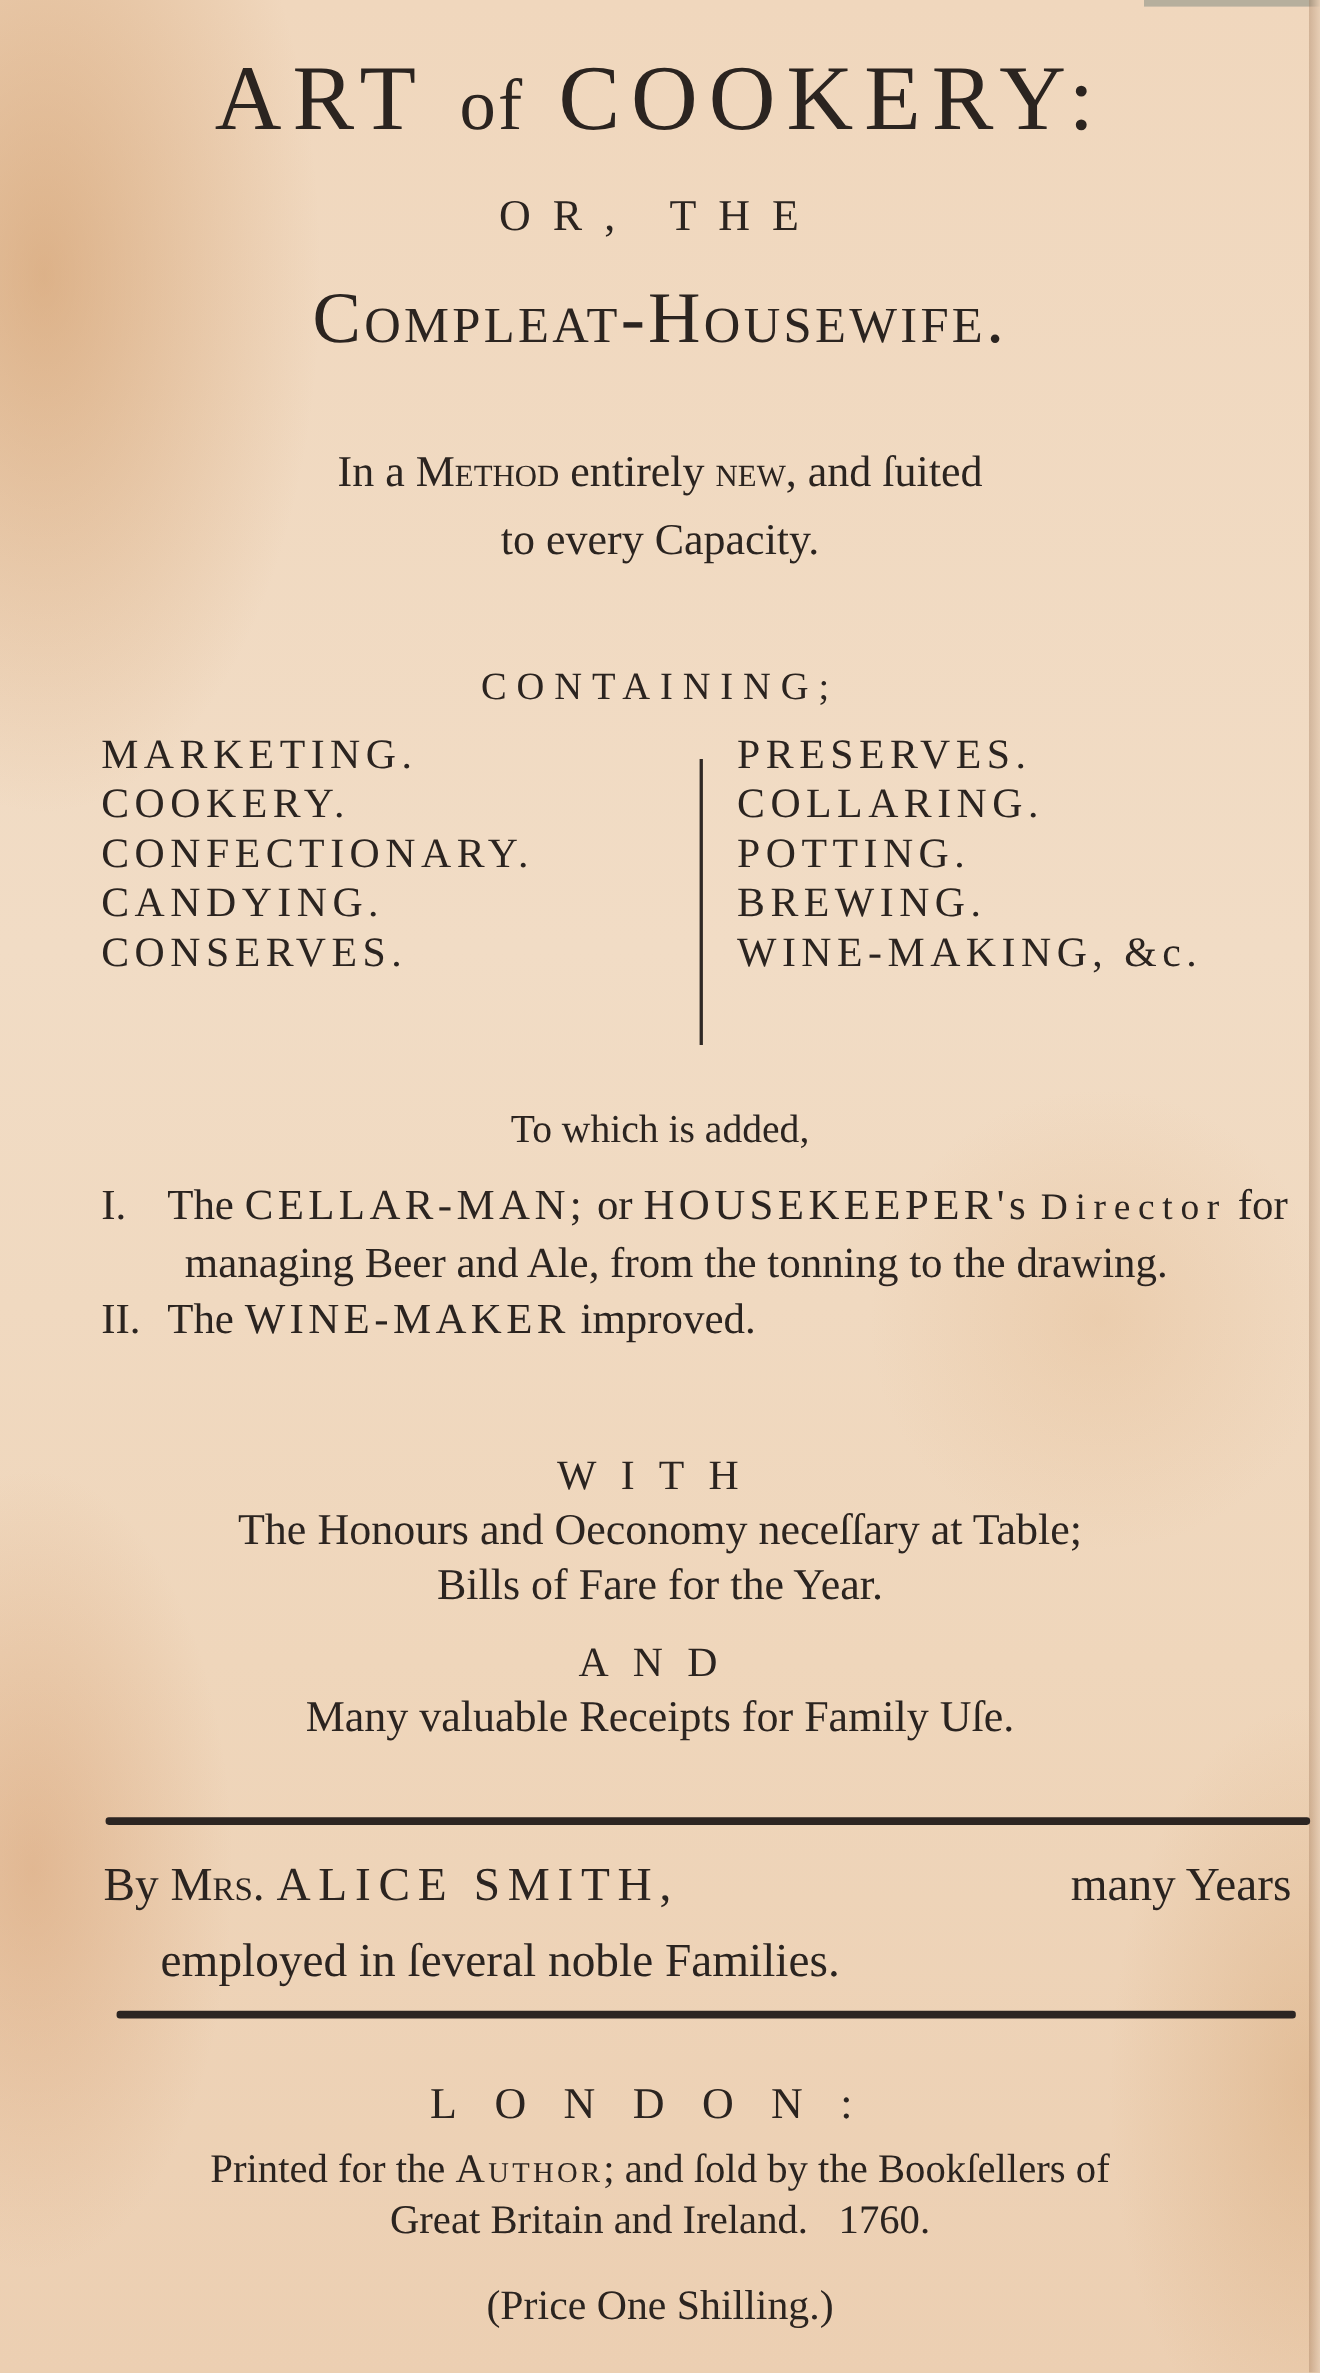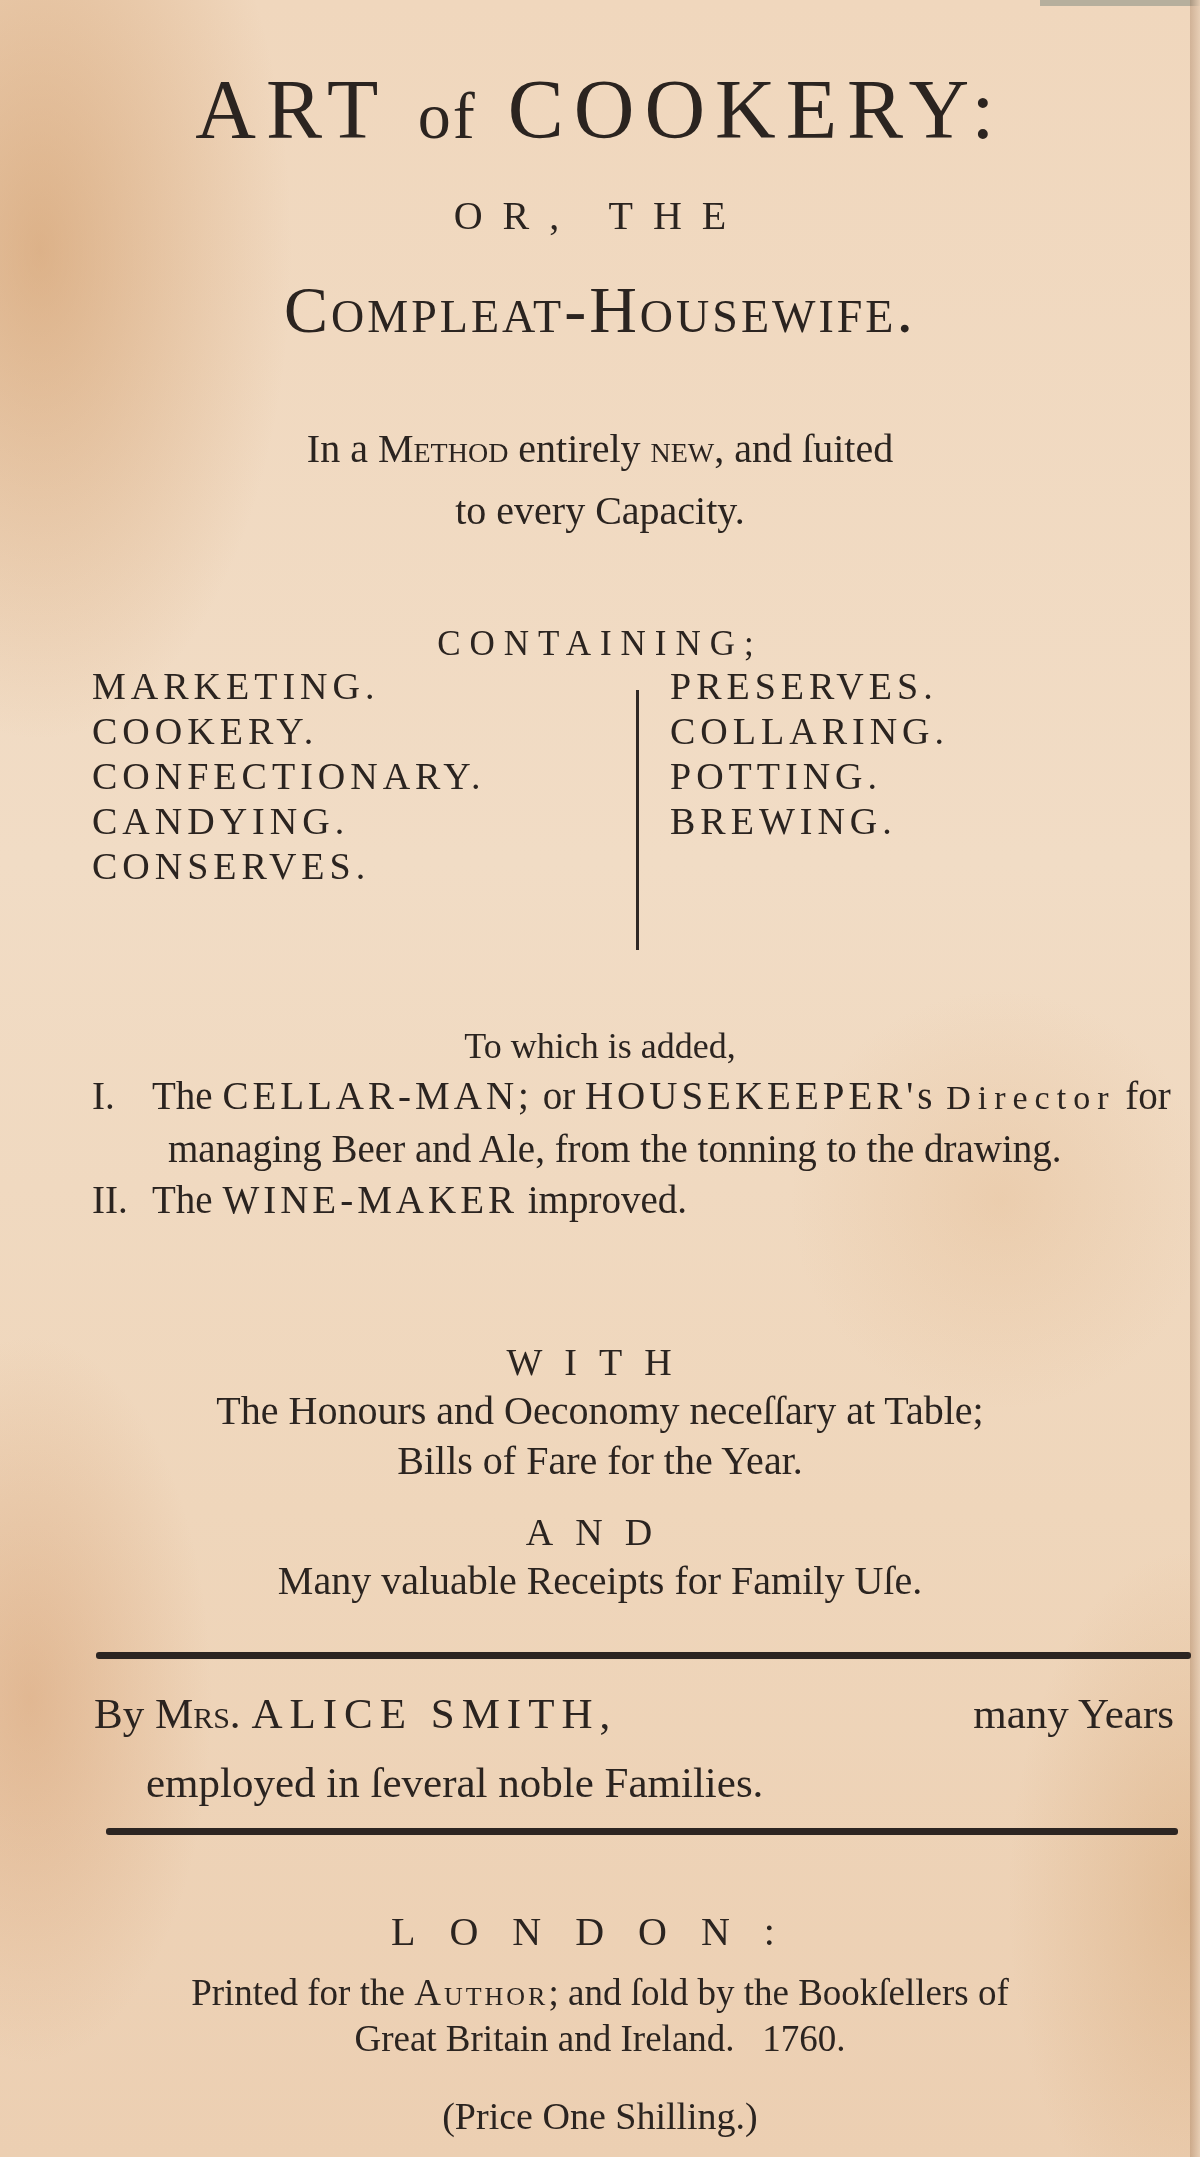--- a/index.html
+++ b/index.html
@@ -10,21 +10,21 @@
       radial-gradient(ellipse 360px 700px at 40px 250px, rgba(196,130,70,0.45), rgba(196,130,70,0) 70%),
       radial-gradient(ellipse 260px 520px at 30px 1700px, rgba(200,130,75,0.35), rgba(200,130,75,0) 70%),
       radial-gradient(ellipse 260px 500px at 1190px 1900px, rgba(200,140,80,0.3), rgba(200,140,80,0) 70%),
       radial-gradient(ellipse 300px 300px at 1000px 1200px, rgba(220,170,120,0.25), rgba(220,170,120,0) 70%),
       linear-gradient(180deg,#f0d7bd 0%,#f1dcc5 40%,#efd6bb 70%,#eccfb2 100%);
     color:#2b2420;
     font-family:"Liberation Serif","DejaVu Serif",serif;
   }
   .edge{position:absolute;top:0;right:0;width:10px;height:2157px;background:linear-gradient(90deg,rgba(150,110,80,0.35),rgba(230,205,180,0.9));}
   .topstrip{position:absolute;top:0;left:1040px;width:160px;height:6px;background:#8f9487;opacity:.6;}
-  .center{position:absolute;left:0;width:1200px;text-align:center;margin-top:20px;}
+  .center{position:absolute;left:0;width:1200px;text-align:center;}
   .t1{top:40px;font-size:84px;letter-spacing:10px;line-height:100px;}
   .t1 .of{font-size:66px;letter-spacing:2px;}
   .t2{top:172px;font-size:40px;letter-spacing:20px;}
   .t3{top:252px;font-size:66px;letter-spacing:3px;font-variant:small-caps;}
   .t4{top:398px;font-size:40px;line-height:62px;}
   .t4 .sc{font-variant:small-caps;}
   .contain{top:604px;font-size:35px;letter-spacing:9px;}
   .colL{position:absolute;left:92px;top:664px;font-size:38px;letter-spacing:5px;line-height:45px;}
   .colR{position:absolute;left:670px;top:664px;font-size:38px;letter-spacing:5px;line-height:45px;}
   .vrule{position:absolute;left:636px;top:690px;width:3px;height:260px;background:#2f2825;}
@@ -87,20 +87,21 @@
     <div>CONFECTIONARY.</div>
     <div>CANDYING.</div>
     <div>CONSERVES.</div>
   </div>
   <div class="vrule"></div>
   <div class="colR">
     <div>PRESERVES.</div>
     <div>COLLARING.</div>
     <div>POTTING.</div>
     <div>BREWING.</div>
+    <div>WINE-MAKING, &amp;c.</div>
   </div>
 
   <div class="center added">To which is added,</div>
 
   <div class="list">
     <div class="item">
       <span class="num">I.</span><span>The</span>
       <span class="caps">CELLAR-MAN;</span>
       <span>or</span>
       <span class="caps">HOUSEKEEPER's</span>

